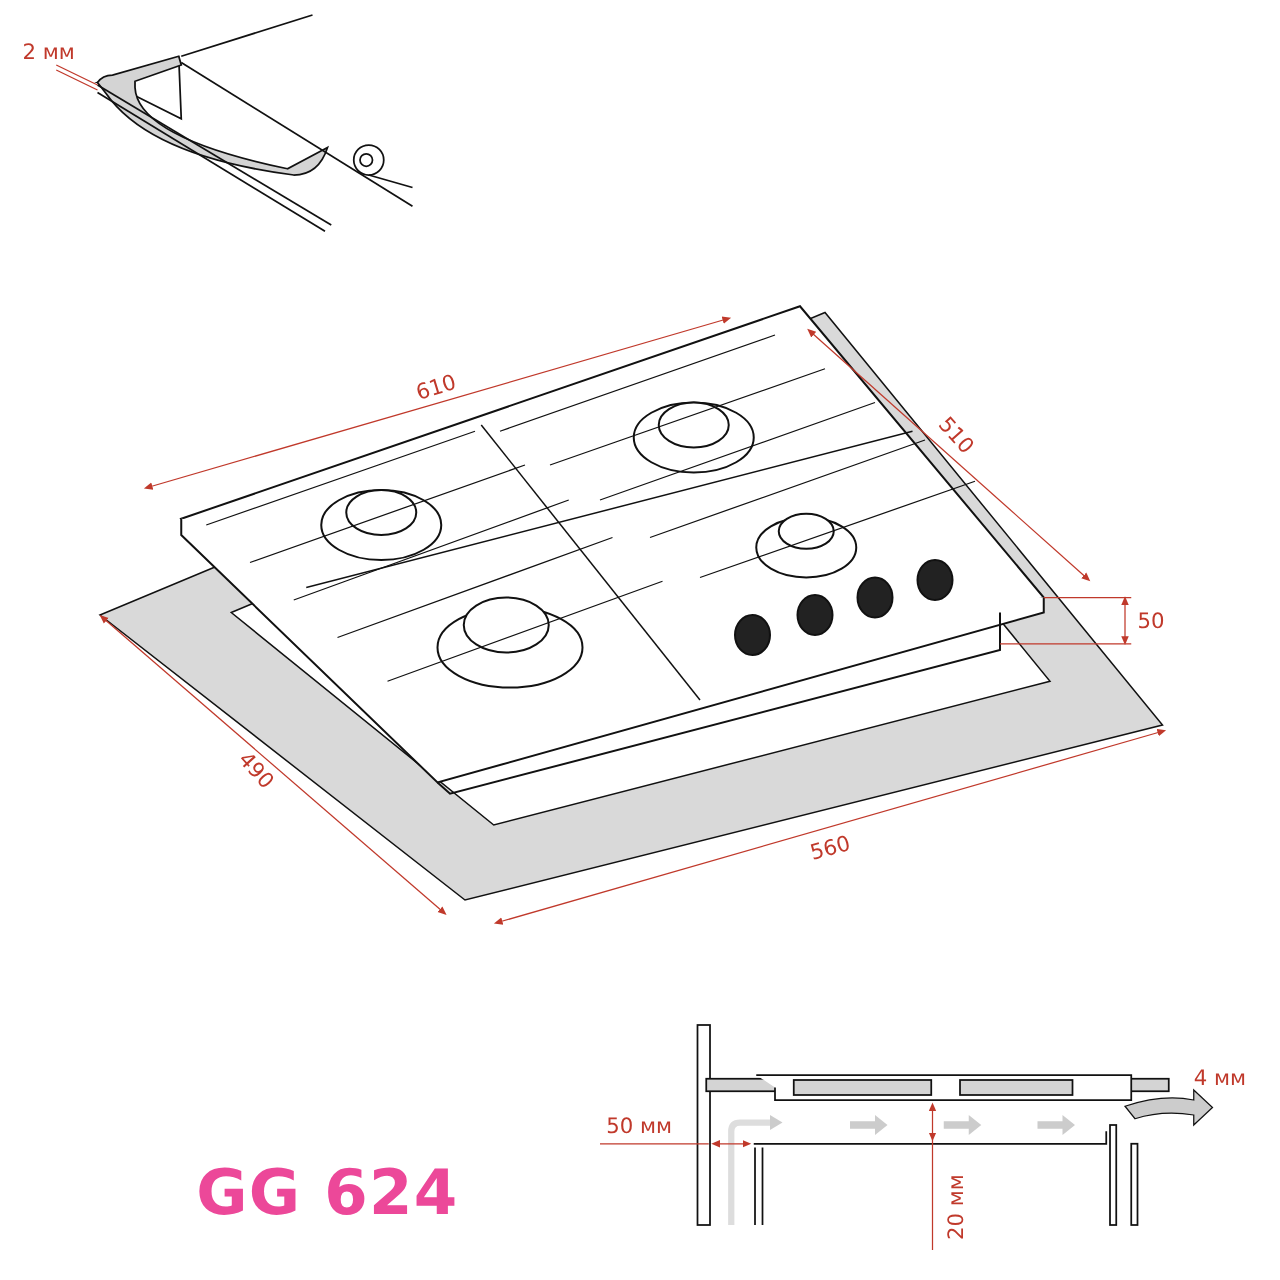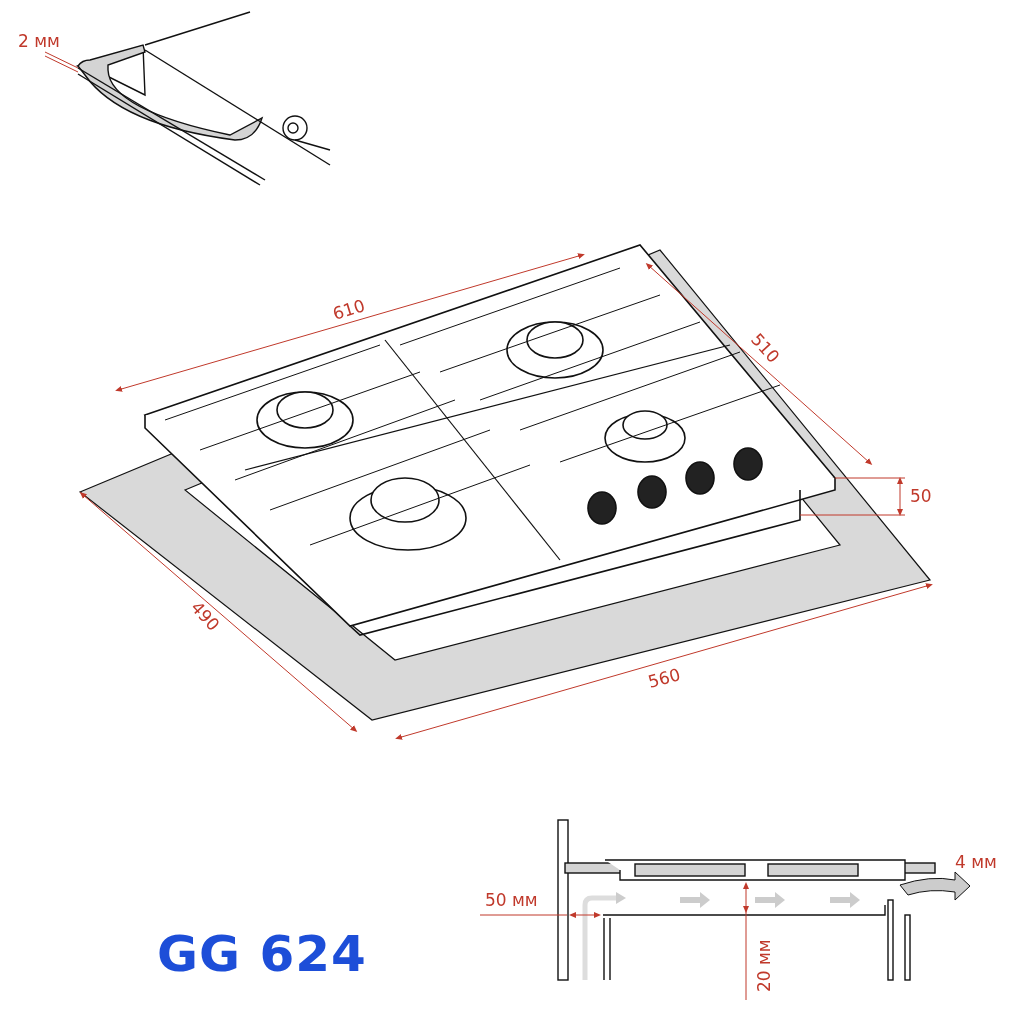--- a/index.html
+++ b/index.html
@@ -1,19 +1,19 @@
 <!DOCTYPE html>
 <html><head>
 <meta charset="utf-8">
 <style>
   html,body{margin:0;padding:0;background:#fff;}
   body{width:1024px;height:1024px;position:relative;overflow:hidden;font-family:"DejaVu Sans",sans-serif;}
   svg{position:absolute;left:0;top:0;}
   .dim{fill:#c0392b;font-family:"DejaVu Sans",sans-serif;font-size:17px;}
-  .model{position:absolute;left:157px;top:925px;font-family:"DejaVu Sans",sans-serif;font-weight:bold;font-size:50px;color:#1d4ed8;letter-spacing:1px;}
+  .model{position:absolute;left:157px;top:925px;font-family:"DejaVu Sans",sans-serif;font-weight:bold;font-size:50px;color:#ec4899;letter-spacing:1px;}
 </style>
 </head>
 <body>
 
 <svg width="1024" height="1024" viewBox="0 0 1024 1024">
   <defs>
     <marker id="arr" markerWidth="8" markerHeight="8" refX="4" refY="4" orient="auto-start-reverse">
       <path d="M0,1 L7,4 L0,7 Z" fill="#c0392b"></path>
     </marker>
   </defs>

